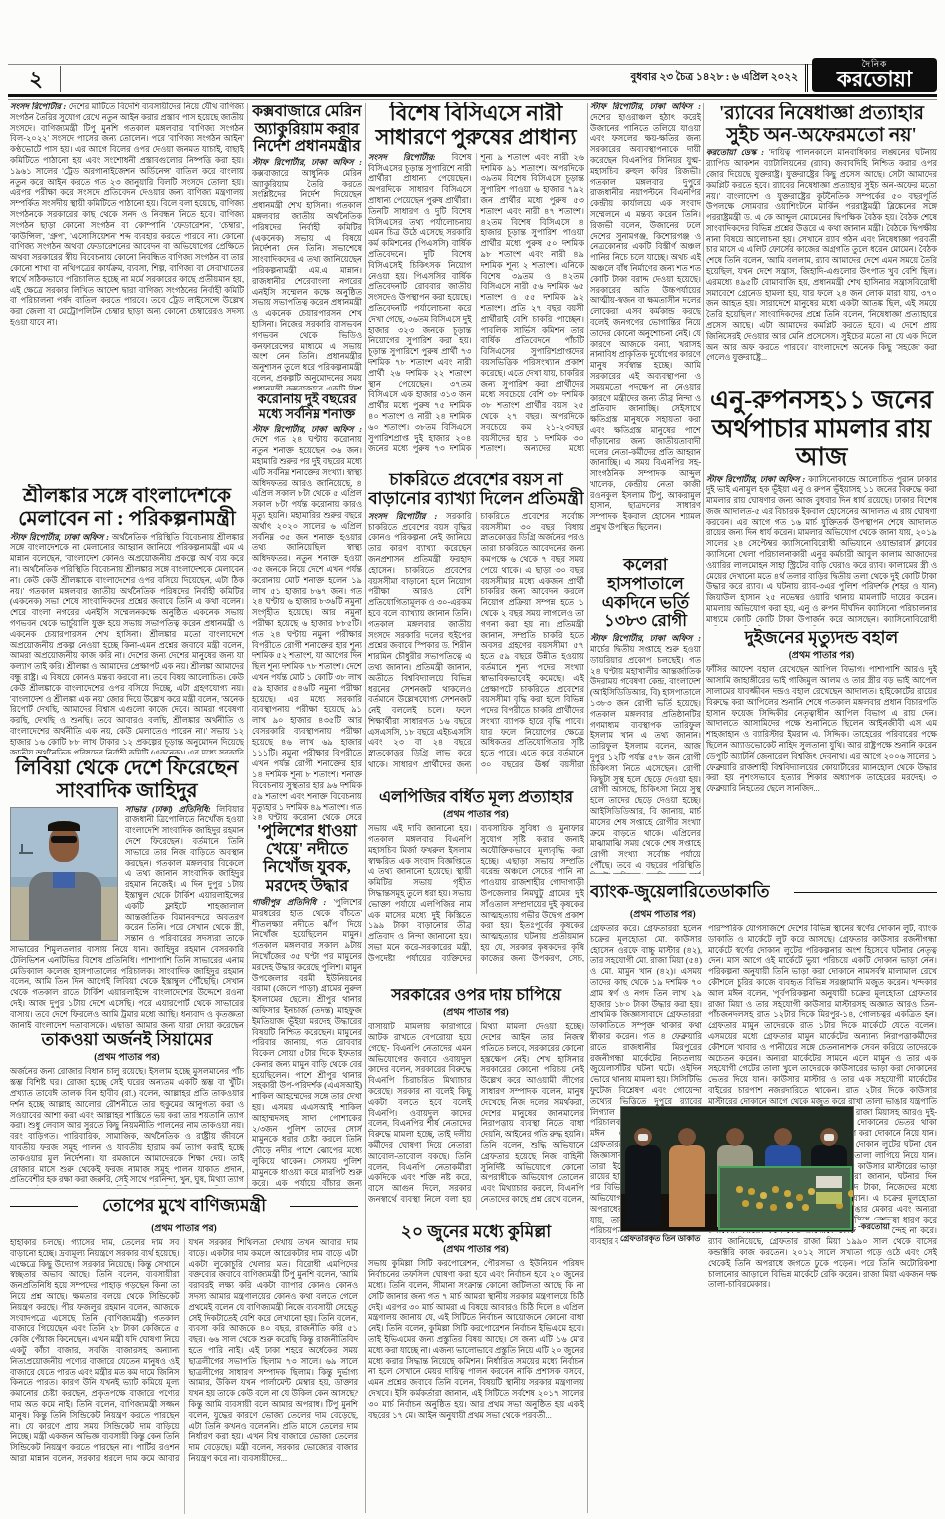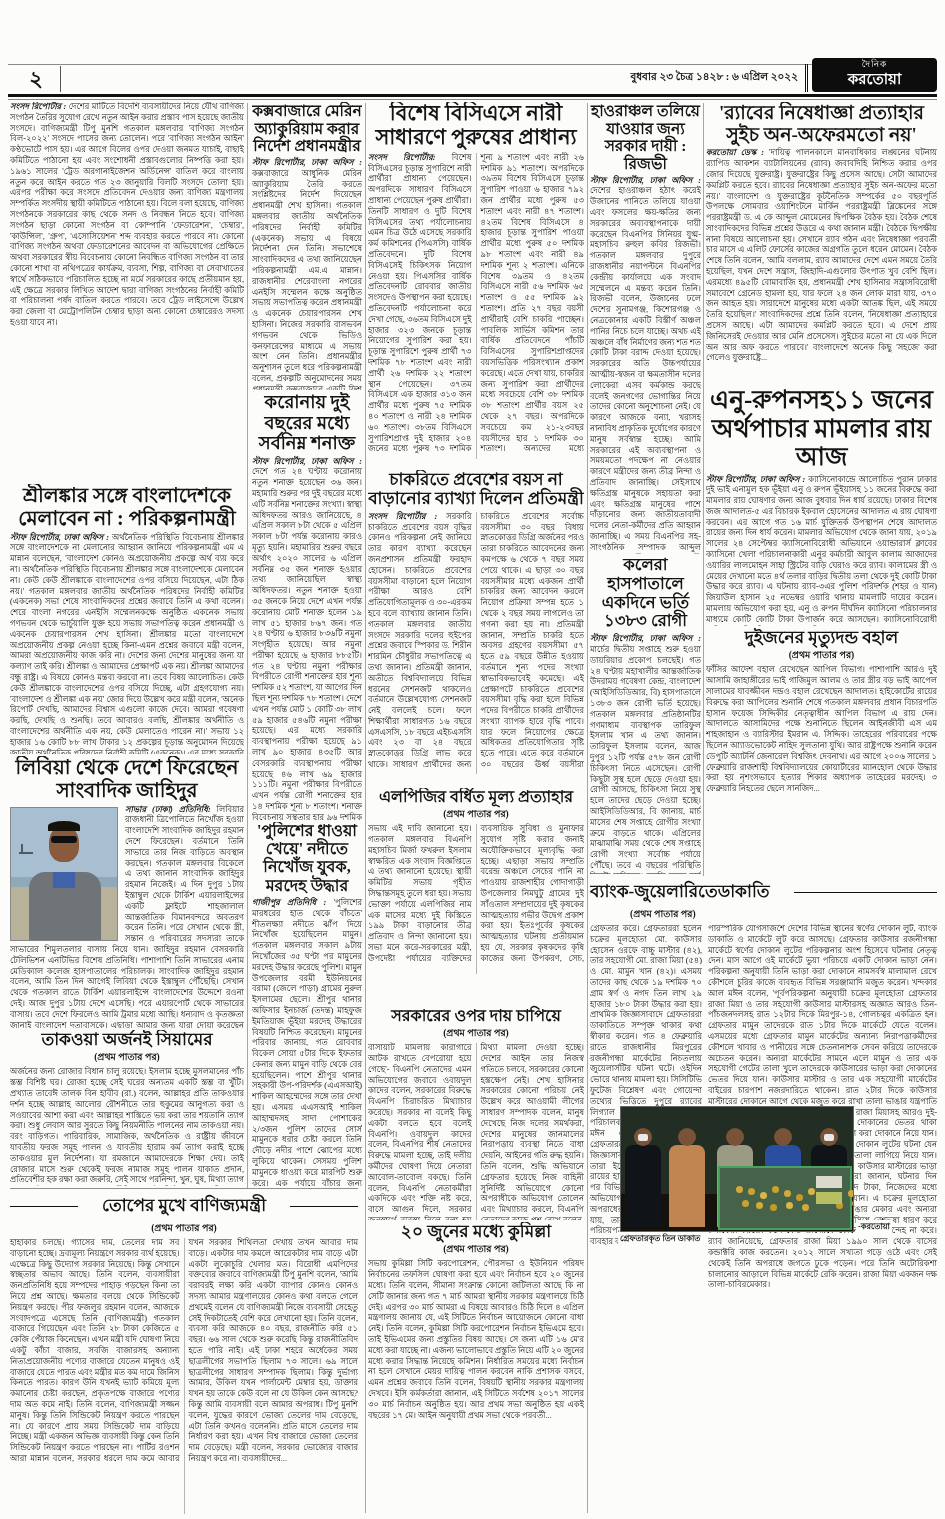--- a/index.html
+++ b/index.html
@@ -8,21 +8,21 @@
   .abs{position:absolute;box-sizing:border-box;}
   
   .hairline{border-top:1px solid #8a8a8a;}
   .thickbar{background:#101010;}
   #page-num{font-size:21px;font-weight:bold;text-align:center;line-height:27px;}
   #hdr-vline{border-left:1px solid #555;}
   #hdr-date{font-size:10.5px;font-weight:bold;text-align:right;line-height:30px;}
   #hdr-dbl{border-left:3px double #111;}
   #masthead{background:#0d0d0d;color:#fff;border-radius:4px;text-align:center;padding-top:2px;}
   #masthead .mh-top{display:block;font-size:9px;line-height:9px;letter-spacing:1px;}
-  #masthead .mh-main{display:block;font-size:15px;font-weight:bold;line-height:21px;}
+  #masthead .mh-main{display:block;font-size:21px;font-weight:bold;line-height:21px;}
   
   .story{position:absolute;box-sizing:border-box;overflow:hidden;}
   .hl{font-weight:bold;text-align:center;line-height:1.14;margin:0 0 3px 0;}
   .sub{font-size:9.5px;font-weight:bold;text-align:center;margin:1px 0 2px 0;}
   .body{font-size:8.3px;line-height:10.8px;text-align:justify;margin:0;}
   .byline{font-weight:bold;font-style:italic;}
   .cols2{column-count:2;column-gap:9px;column-rule:1px solid #b5b5b5;height:100%;}
   .vrule{border-left:1px solid #a5a5a5;width:0;}
   .hrule{border-top:1px solid #8f8f8f;height:0;}
   .hl-dashed{display:flex;align-items:center;gap:24px;font-weight:bold;}
@@ -77,21 +77,21 @@
   <div class="story" style="left:10px;top:102px;width:234px;height:380px;">
     <p class="body"><span class="byline">সংসদ রিপোর্টার :</span> <span>দেশের মাটিতে বিদেশি ব্যবসায়ীদের নিয়ে যৌথ বাণিজ্য সংগঠন তৈরির সুযোগ রেখে নতুন আইন করার প্রস্তাব পাস হয়েছে জাতীয় সংসদে। বাণিজ্যমন্ত্রী টিপু মুনশি গতকাল মঙ্গলবার 'বাণিজ্য সংগঠন বিল-২০২২' সংসদে পাসের জন্য তোলেন। পরে 'বাণিজ্য সংগঠন আইন' কণ্ঠভোটে পাস হয়। এর আগে বিলের ওপর দেওয়া জনমত যাচাই, বাছাই কমিটিতে পাঠানো হয় এবং সংশোধনী প্রস্তাবগুলোর নিষ্পত্তি করা হয়। ১৯৬১ সালের 'ট্রেড অরগানাইজেশন অর্ডিনেন্স' বাতিল করে বাংলায় নতুন করে আইন করতে গত ২৩ জানুয়ারি বিলটি সংসদে তোলা হয়। এরপর পরীক্ষা করে সংসদে প্রতিবেদন দেওয়ার জন্য বাণিজ্য মন্ত্রণালয় সম্পর্কিত সংসদীয় স্থায়ী কমিটিতে পাঠানো হয়। বিলে বলা হয়েছে, বাণিজ্য সংগঠনকে সরকারের কাছ থেকে সনদ ও নিবন্ধন নিতে হবে। বাণিজ্য সংগঠন ছাড়া কোনো সংগঠন বা কোম্পানি 'ফেডারেশন', 'চেম্বার', 'কাউন্সিল', 'গ্রুপ', 'এসোসিয়েশন' শব্দ ব্যবহার করতে পারবে না। কোনো বাণিজ্য সংগঠন অথবা ফেডারেশনের আবেদন বা অভিযোগের প্রেক্ষিতে অথবা সরকারের স্বীয় বিবেচনায় কোনো নিবন্ধিত বাণিজ্য সংগঠন বা তার কোনো শাখা বা নথিপত্রের কার্যক্রম, ব্যবসা, শিল্প, বাণিজ্য বা সেবাখাতের স্বার্থে সঠিকভাবে পরিচালিত হচ্ছে না মর্মে সরকারের কাছে প্রতীয়মান হয়, এই ক্ষেত্রে সরকার লিখিত আদেশ দ্বারা বাণিজ্য সংগঠনের নির্বাহী কমিটি বা পরিচালনা পর্ষদ বাতিল করতে পারবে। তবে ট্রেড লাইসেন্সে উল্লেখ করা জেলা বা মেট্রোপলিটন চেম্বার ছাড়া অন্য কোনো চেম্বারেরও সদস্য হওয়া যাবে না।</span></p>
   </div>
 
   <div class="story" style="left:252px;top:102px;width:110px;height:288px;">
     <h1 class="hl" style="font-size:15.5px;">কক্সবাজারে মেরিন অ্যাকুরিয়াম করার নির্দেশ প্রধানমন্ত্রীর</h1>
     <p class="body"><span class="byline">স্টাফ রিপোর্টার, ঢাকা অফিস :</span> <span>কক্সবাজারে আধুনিক মেরিন অ্যাকুরিয়াম তৈরি করতে সংশ্লিষ্টদের নির্দেশ দিয়েছেন প্রধানমন্ত্রী শেখ হাসিনা। গতকাল মঙ্গলবার জাতীয় অর্থনৈতিক পরিষদের নির্বাহী কমিটির (একনেক) সভায় এ বিষয়ে নির্দেশনা দেন তিনি। সভাশেষে সাংবাদিকদের এ তথ্য জানিয়েছেন পরিকল্পনামন্ত্রী এম.এ মান্নান। রাজধানীর শেরেবাংলা নগরের এনইসি সম্মেলন কক্ষে অনুষ্ঠিত সভায় সভাপতিত্ব করেন প্রধানমন্ত্রী ও একনেক চেয়ারপারসন শেখ হাসিনা। নিজের সরকারি বাসভবন গণভবন থেকে ভিডিও কনফারেন্সের মাধ্যমে এ সভায় অংশ নেন তিনি। প্রধানমন্ত্রীর অনুশাসন তুলে ধরে পরিকল্পনামন্ত্রী বলেন, প্রকল্পটি অনুমোদনের সময় প্রধানমন্ত্রী কক্সবাজারে একটি ফিশ অ্যাকুরিয়াম তৈরি করতে বলেছেন।'</span></p>
   </div>
 
   <div class="story" style="left:252px;top:392px;width:110px;height:428px;">
-    <h1 class="hl" style="font-size:18px;">করোনায় দুই বছরের মধ্যে সর্বনিম্ন শনাক্ত</h1>
+    <h1 class="hl" style="font-size:13px;">করোনায় দুই বছরের মধ্যে সর্বনিম্ন শনাক্ত</h1>
     <p class="body"><span class="byline">স্টাফ রিপোর্টার, ঢাকা অফিস :</span> <span>দেশে গত ২৪ ঘণ্টায় করোনায় নতুন শনাক্ত হয়েছেন ৩৬ জন। মহামারি শুরুর পর দুই বছরের মধ্যে এটি সর্বনিম্ন শনাক্তের সংখ্যা। স্বাস্থ্য অধিদফতর আরও জানিয়েছে, ৪ এপ্রিল সকাল ৮টা থেকে ৫ এপ্রিল সকাল ৮টা পর্যন্ত করোনায় কারও মৃত্যু হয়নি। মহামারির শুরুর বছরে অর্থাৎ ২০২০ সালের ৬ এপ্রিল সর্বনিম্ন ৩৫ জন শনাক্ত হওয়ার তথ্য জানিয়েছিল স্বাস্থ্য অধিদফতর। নতুন শনাক্ত হওয়া ৩৫ জনকে নিয়ে দেশে এখন পর্যন্ত করোনায় মোট শনাক্ত হলেন ১৯ লাখ ৫১ হাজার ৮৬৭ জন। গত ২৪ ঘণ্টায় ৬ হাজার ৮৩৬টি নমুনা সংগৃহীত হয়েছে। আর নমুনা পরীক্ষা হয়েছে ৬ হাজার ৮৮৫টি। গত ২৪ ঘণ্টায় নমুনা পরীক্ষার বিপরীতে রোগী শনাক্তের হার শূন্য দশমিক ৫২ শতাংশ, যা আগের দিন ছিল শূন্য দশমিক ৭৮ শতাংশ। দেশে এখন পর্যন্ত মোট ১ কোটি ৩৮ লাখ ৫৯ হাজার ৫৪৬টি নমুনা পরীক্ষা হয়েছে। এর মধ্যে সরকারি ব্যবস্থাপনায় পরীক্ষা হয়েছে ৯১ লাখ ৯০ হাজার ৪৩৫টি আর বেসরকারি ব্যবস্থাপনায় পরীক্ষা হয়েছে ৪৬ লাখ ৬৯ হাজার ১১১টি। নমুনা পরীক্ষার বিপরীতে এখন পর্যন্ত রোগী শনাক্তের হার ১৪ দশমিক শূন্য ৮ শতাংশ। শনাক্ত বিবেচনায় সুস্থতার হার ৯৬ দশমিক ৫৯ শতাংশ এবং শনাক্ত বিবেচনায় মৃত্যুহার ১ দশমিক ৪৯ শতাংশ। গত ২৪ ঘণ্টায় করোনা থেকে সেরে উঠেছেন ৮৯৯ জন। তাদের নিয়ে এখন পর্যন্ত মোট সুস্থ হয়ে উঠলেন ১৮ লাখ ৮৫ হাজার ২৫১ জন।</span></p>
   </div>
 
   <div class="story" style="left:252px;top:822px;width:110px;height:366px;">
     <h1 class="hl" style="font-size:16px;">'পুলিশের ধাওয়া খেয়ে' নদীতে নিখোঁজ যুবক, মরদেহ উদ্ধার</h1>
     <p class="body"><span class="byline">গাজীপুর প্রতিনিধি :</span> <span>'পুলিশের মারধরের হাত থেকে বাঁচতে' শীতলক্ষ্যা নদীতে ঝাঁপ দিয়ে নিখোঁজ হয়েছিলেন মামুন। গতকাল মঙ্গলবার সকাল ৯টায় নিখোঁজের ৩৫ ঘণ্টা পর মামুনের মরদেহ উদ্ধার করেছে পুলিশ। মামুন উপজেলার বরমী ইউনিয়নের বরামা (জেলে পাড়া) গ্রামের নুরুল ইসলামের ছেলে। শ্রীপুর থানার অফিসার ইনচার্জ (তদন্ত) মাহফুজ ইমতিয়াজ ভূঁইয়া মরদেহ উদ্ধারের বিষয়টি নিশ্চিত করেছেন। মামুনের পরিবার জানায়, গত রোববার বিকেল সোয়া ৫টার দিকে ইফতার কেনার জন্য মামুন বাড়ি থেকে বের হয়েছিলেন। পাশে শ্রীপুর থানার সহকারী উপ-পরিদর্শক (এএসআই) শাকিল আহম্মেদের সঙ্গে তার দেখা হয়। এসময় এএসআই শাকিল আহাম্মদসহ সাদা পোশাকের ২/৩জন পুলিশ তাদের সোর্স মামুনকে ধরার চেষ্টা করলে তিনি দৌড়ে নদীর পাশে ঝোপের মধ্যে লুকিয়ে থাকেন। সেসময় পুলিশ মামুনকে ধাওয়া করে মারপিট শুরু করে। এক পর্যায়ে বাঁচার জন্য মামুন পাশের শীতলক্ষ্যা নদীতে ঝাঁপ দেয়। সাঁতার কেটে নদী পার হবার সময় মামুন মাঝ নদীতে তলিয়ে যায়।</span></p>
   </div>
 
   <div class="story" style="left:368px;top:102px;width:216px;height:366px;">
     <h1 class="hl" style="font-size:21px;">বিশেষ বিসিএসে নারী সাধারণে পুরুষের প্রাধান্য</h1>
@@ -109,35 +109,34 @@
 
   <div class="story" style="left:368px;top:788px;width:216px;height:196px;">
     <h1 class="hl" style="font-size:16px;margin-bottom:0;">এলপিজির বর্ধিত মূল্য প্রত্যাহার</h1>
     <p class="sub">(প্রথম পাতার পর)</p>
     <div class="cols2" style="height:150px;">
       <p class="body">সভায় এই দাবি জানানো হয়। গতকাল মঙ্গলবার বিএনপি মহাসচিব মির্জা ফখরুল ইসলাম স্বাক্ষরিত এক সংবাদ বিজ্ঞপ্তিতে এ তথ্য জানানো হয়েছে। স্থায়ী কমিটির সভায় গৃহীত সিদ্ধান্তসমূহ তুলে ধরা হয়। সভায় ভোক্তা পর্যায়ে এলপিজির নাম এক মাসের মধ্যে দুই কিস্তিতে ১৯৯ টাকা বাড়ানোর তীব্র প্রতিবাদ ও নিন্দা জানানো হয়। সভা মনে করে-সরকারের মন্ত্রী, উপদেষ্টা পর্যায়ের ব্যক্তিদের ব্যবসায়িক সুবিধা ও মুনাফার সুযোগ সৃষ্টি করার জন্যই অযৌক্তিকভাবে মূল্যবৃদ্ধি করা হচ্ছে। এছাড়া সভায় সম্প্রতি বরেন্দ্র অঞ্চলে সেচের পানি না পাওয়ায় রাজশাহীর গোদাগাড়ী উপজেলার নিমঘুটু গ্রামের দুই সাঁওতাল সম্প্রদায়ের দুই কৃষকের আত্মহত্যায় গভীর উদ্বেগ প্রকাশ করা হয়। ইতঃপূর্বের কৃষকের আত্মহত্যার ঘটনায় প্রতীয়মান হয় যে, সরকার কৃষকদের কৃষি কাজের জন্য উপকরণ, সেচ, সার, বীজ সরবরাহ করতে ব্যর্থ হচ্ছে দুর্নীতি ও দলীয়করণের কারণে। এসব ঘটনার জন্য দায়ী ব্যক্তিদের চিহ্নিত করে বিচারের আওতায় আনার জোর দাবি জানানো হয়। সভায় রমজান মাসে নিত্যপ্রয়োজনীয় দ্রব্যমূল্য লাগামহীনভাবে বৃদ্ধি পাওয়ায় বাজার নিয়ন্ত্রণে সরকারের চরম ব্যর্থতার তীব্র সমালোচনা করা হয়। মূল্য নিয়ন্ত্রণে ব্যর্থতার দায় নিয়ে সরকারের পদত্যাগের দাবি করা হয় সভায়। এছাড়া সভায় করোনা মহামারির কারণে স্বাধীনতার সুবর্ণজয়ন্তীর যেসব কর্মসূচি স্থগিত ছিল তা অনুষ্ঠানের সিদ্ধান্ত নিয়েছে বিএনপি।</p>
     </div>
   </div>
 
   <div class="story" style="left:368px;top:986px;width:216px;height:234px;">
-    <h1 class="hl" style="font-size:16px;margin-bottom:0;margin-top:21px;">সরকারের ওপর দায় চাপিয়ে</h1>
+    <h1 class="hl" style="font-size:16px;margin-bottom:0;">সরকারের ওপর দায় চাপিয়ে</h1>
     <p class="sub">(প্রথম পাতার পর)</p>
     <div class="cols2" style="height:188px;">
       <p class="body">বাসায়াট মামলায় কারাগারে আটক রাখতে বেপরোয়া হয়ে গেছে'- বিএনপি নেতাদের এমন অভিযোগের জবাবে ওবায়দুল কাদের বলেন, সরকারের বিরুদ্ধে বিএনপি চিরাচরিত মিথ্যাচার করেছে। সরকার না বলেই কিছু একটা বলতে হবে বলেই বিএনপি। ওবায়দুল কাদের বলেন, বিএনপির শীর্ষ নেতাদের বিরুদ্ধে মামলা হচ্ছে, তাই দলীয় কর্মীদের ঘোষণা দিয়ে নেতারা আবোল-তাবোল বকছে। তিনি বলেন, বিএনপি নেতাকর্মীরা একদিকে এবং শক্তি নষ্ট করে, বাসে আগুন দিলে, সরকার জনস্বার্থে ব্যবস্থা নিলে বলা হয় মিথ্যা মামলা দেওয়া হচ্ছে। দেশের আইন তার নিজস্ব গতিতে চলবে, সরকারের কোনো হস্তক্ষেপ নেই। শেখ হাসিনার সরকারের কোনো পরিচয় নেই উল্লেখ করে আওয়ামী লীগের সাধারণ সম্পাদক বলেন, মানুষ দেখেছে নিজ দলের সমর্থকরা, দেশের মানুষের জানমালের নিরাপত্তায় ব্যবস্থা নিতে বাধা দেয়নি, আইনের গতি রুদ্ধ হয়নি। তিনি বলেন, শুদ্ধি অভিযানে গ্রেফতার হয়েছে নিজ বাহিনী সুনির্দিষ্ট অভিযোগে কোনো অপরাধীকে অভিযোগ তোলেন এবং মিথ্যাচার করলে, বিএনপি নেতাদের কাছে প্রশ্ন রেখে বলেন, অপরাধীদের পুষতে চান বিএনপি? তিনি অভিযোগ তোলেন এবং লালন নীতি বিএনপির রাজনৈতিক সংস্কৃতির অংশ। দুধ-কলা দিয়ে সাপ পোষণ চলে কিন্তু তার ছোবল থেকে রেহাই পাওয়া যায় না। বিষয়টি আমাদের সবার মনে রাখা উচিত।</p>
     </div>
   </div>
 
   <div class="story" style="left:368px;top:1222px;width:216px;height:292px;">
     <h1 class="hl" style="font-size:17px;margin-bottom:0;">২০ জুনের মধ্যে কুমিল্লা</h1>
     <p class="sub">(প্রথম পাতার পর)</p>
     <p class="body">সভায় কুমিল্লা সিটি করপোরেশন, পৌরসভা ও ইউনিয়ন পরিষদ নির্বাচনের তফসিল ঘোষণা করা হবে এবং নির্বাচন হবে ২০ জুনের মধ্যে। তিনি বলেন, সীমানা সংক্রান্ত কোনো জটিলতা আছে কি না সেটি জানার জন্য গত ৭ মার্চ আমরা স্থানীয় সরকার মন্ত্রণালয়ে চিঠি দেই। এরপর ৩০ মার্চ আমরা এ বিষয়ে আবারও চিঠি দিলে ৪ এপ্রিল মন্ত্রণালয় জানায় যে, এই সিটিতে নির্বাচন আয়োজনে কোনো বাধা নেই। তিনি বলেন, কুমিল্লা সিটি করপোরেশন নির্বাচন ইভিএমে হবে। তাই ইভিএমের জন্য প্রস্তুতির বিষয় আছে। সে জন্য এটি ১৬ মে'র মধ্যে করা যাচ্ছে না। এজন্য ভালোভাবে প্রস্তুতি নিয়ে এটি ২০ জুনের মধ্যে করার সিদ্ধান্ত নিয়েছে কমিশন। নির্ধারিত সময়ের মধ্যে নির্বাচন না হলে সেখানে মেয়র দায়িত্ব পালন করবেন নাকি প্রশাসক বসবে, এমন প্রশ্নের জবাবে তিনি বলেন, বিষয়টি স্থানীয় সরকার মন্ত্রণালয় দেখবে। ইসি কর্মকর্তারা জানান, এই সিটিতে সর্বশেষ ২০১৭ সালের ৩০ মার্চ নির্বাচন অনুষ্ঠিত হয়। আর প্রথম সভা অনুষ্ঠিত হয় একই বছরের ১৭ মে। আইন অনুযায়ী প্রথম সভা থেকে পরবর্তী...</p>
   </div>
 
   <div class="story" style="left:590px;top:102px;width:111px;height:452px;">
-    <h1 class="hl" style="font-size:15.5px;">হাওরাঞ্চল তলিয়ে যাওয়ার জন্য সরকার দায়ী : রিজভী</h1>
     <p class="body"><span class="byline">স্টাফ রিপোর্টার, ঢাকা অফিস :</span> <span>দেশের হাওরাঞ্চল হঠাৎ করেই উজানের পানিতে তলিয়ে যাওয়া এবং ফসলের ক্ষয়-ক্ষতির জন্য সরকারের অব্যবস্থাপনাকে দায়ী করেছেন বিএনপির সিনিয়র যুগ্ম-মহাসচিব রুহুল কবির রিজভী। গতকাল মঙ্গলবার দুপুরে রাজধানীর নয়াপল্টনে বিএনপির কেন্দ্রীয় কার্যালয়ে এক সংবাদ সম্মেলনে এ মন্তব্য করেন তিনি। রিজভী বলেন, উজানের ঢলে দেশের সুনামগঞ্জ, কিশোরগঞ্জ ও নেত্রকোনার একটি বিস্তীর্ণ অঞ্চল পানির নিচে চলে যাচ্ছে। অথচ এই অঞ্চলে বাঁধ নির্মাণের জন্য শত শত কোটি টাকা বরাদ্দ দেওয়া হয়েছে। সরকারের অতি উচ্চপর্যায়ের আত্মীয়-স্বজন বা ক্ষমতাসীন দলের লোকেরা এসব কর্মকান্ড করছে বলেই জনগণের ভোগান্তির নিয়ে তাদের কোনো অনুশোচনা নেই। যে কারণে আজকে বন্যা, খরাসহ নানাবিধ প্রাকৃতিক দুর্যোগের কারণে মানুষ সর্বস্বান্ত হচ্ছে। আমি সরকারের এই অব্যবস্থাপনা ও সময়মতো পদক্ষেপ না নেওয়ার কারণে মন্ত্রীদের জন্য তীব্র নিন্দা ও প্রতিবাদ জানাচ্ছি। সেইসাথে ক্ষতিগ্রস্ত মানুষকে সহায়তা করা এবং ক্ষতিগ্রস্ত মানুষের পাশে দাঁড়ানোর জন্য জাতীয়তাবাদী দলের নেতা-কর্মীদের প্রতি আহ্বান জানাচ্ছি। এ সময় বিএনপির সহ-সাংগঠনিক সম্পাদক আব্দুল খালেক, কেন্দ্রীয় নেতা কাজী রওনকুল ইসলাম টিপু, আকরামুল হাসান, ছাত্রদলের সাধারণ সম্পাদক ইকবাল হোসেন শ্যামল প্রমুখ উপস্থিত ছিলেন।</span></p>
   </div>
 
   <div class="story" style="left:590px;top:556px;width:111px;height:318px;">
     <h1 class="hl" style="font-size:16.5px;">কলেরা হাসপাতালে একদিনে ভর্তি ১৩৮৩ রোগী</h1>
     <p class="body"><span class="byline">স্টাফ রিপোর্টার, ঢাকা অফিস :</span> <span>মার্চের দ্বিতীয় সপ্তাহে শুরু হওয়া ডায়রিয়ার প্রকোপ চলছেই। গত ২৪ ঘণ্টায় মহাখালীর আন্তর্জাতিক উদরাময় গবেষণা কেন্দ্র, বাংলাদেশ (আইসিডিডিআর, বি) হাসপাতালে ১৩৮৩ জন রোগী ভর্তি হয়েছে। গতকাল মঙ্গলবার প্রতিষ্ঠানটির গণমাধ্যম ব্যবস্থাপক তারিফুল ইসলাম খান এ তথ্য জানান। তারিফুল ইসলাম বলেন, আজ দুপুর ১২টি পর্যন্ত ৫৭৮ জন রোগী চিকিৎসা নিতে এসেছেন। রোগী কিছুটা সুস্থ হলে ছেড়ে দেওয়া হয়। রোগী আসছে, চিকিৎসা নিয়ে সুস্থ হলে তাদের ছেড়ে দেওয়া হচ্ছে। আইসিডিডিআর, বি জানায়, মার্চ মাসের শেষ সপ্তাহে রোগীর সংখ্যা ক্রমে বাড়তে থাকে। এপ্রিলের মাঝামাঝি সময় থেকে শেষ সপ্তাহে রোগী সংখ্যা সর্বোচ্চ পর্যায়ে পৌঁছে। তবে এ বছরের পরিস্থিতি কিছুটা ব্যতিক্রম। চলতি বছরে মার্চ মাসের প্রথম সপ্তাহে দৈনিক রোগী এসেছে ৫০০ জনের মতো। দ্বিতীয় সপ্তাহে দৈনিক রোগীর সংখ্যা বেড়ে হয়েছে ৬০০। কিন্তু গত ১৪ মার্চ থেকে এ সংখ্যা হাজার ছাড়িয়ে যায়। তবে ডায়রিয়ায় আক্রান্ত হয়ে এখন পর্যন্ত কোনো রোগীর মৃত্যু হয়নি বলে জানিয়েছে প্রতিষ্ঠানটি।</span></p>
   </div>
 
   <div class="story" style="left:706px;top:102px;width:231px;height:282px;">
     <h1 class="hl" style="font-size:19px;text-align:center;">'র‍্যাবের নিষেধাজ্ঞা প্রত্যাহার সুইচ অন-অফেরমতো নয়'</h1>

